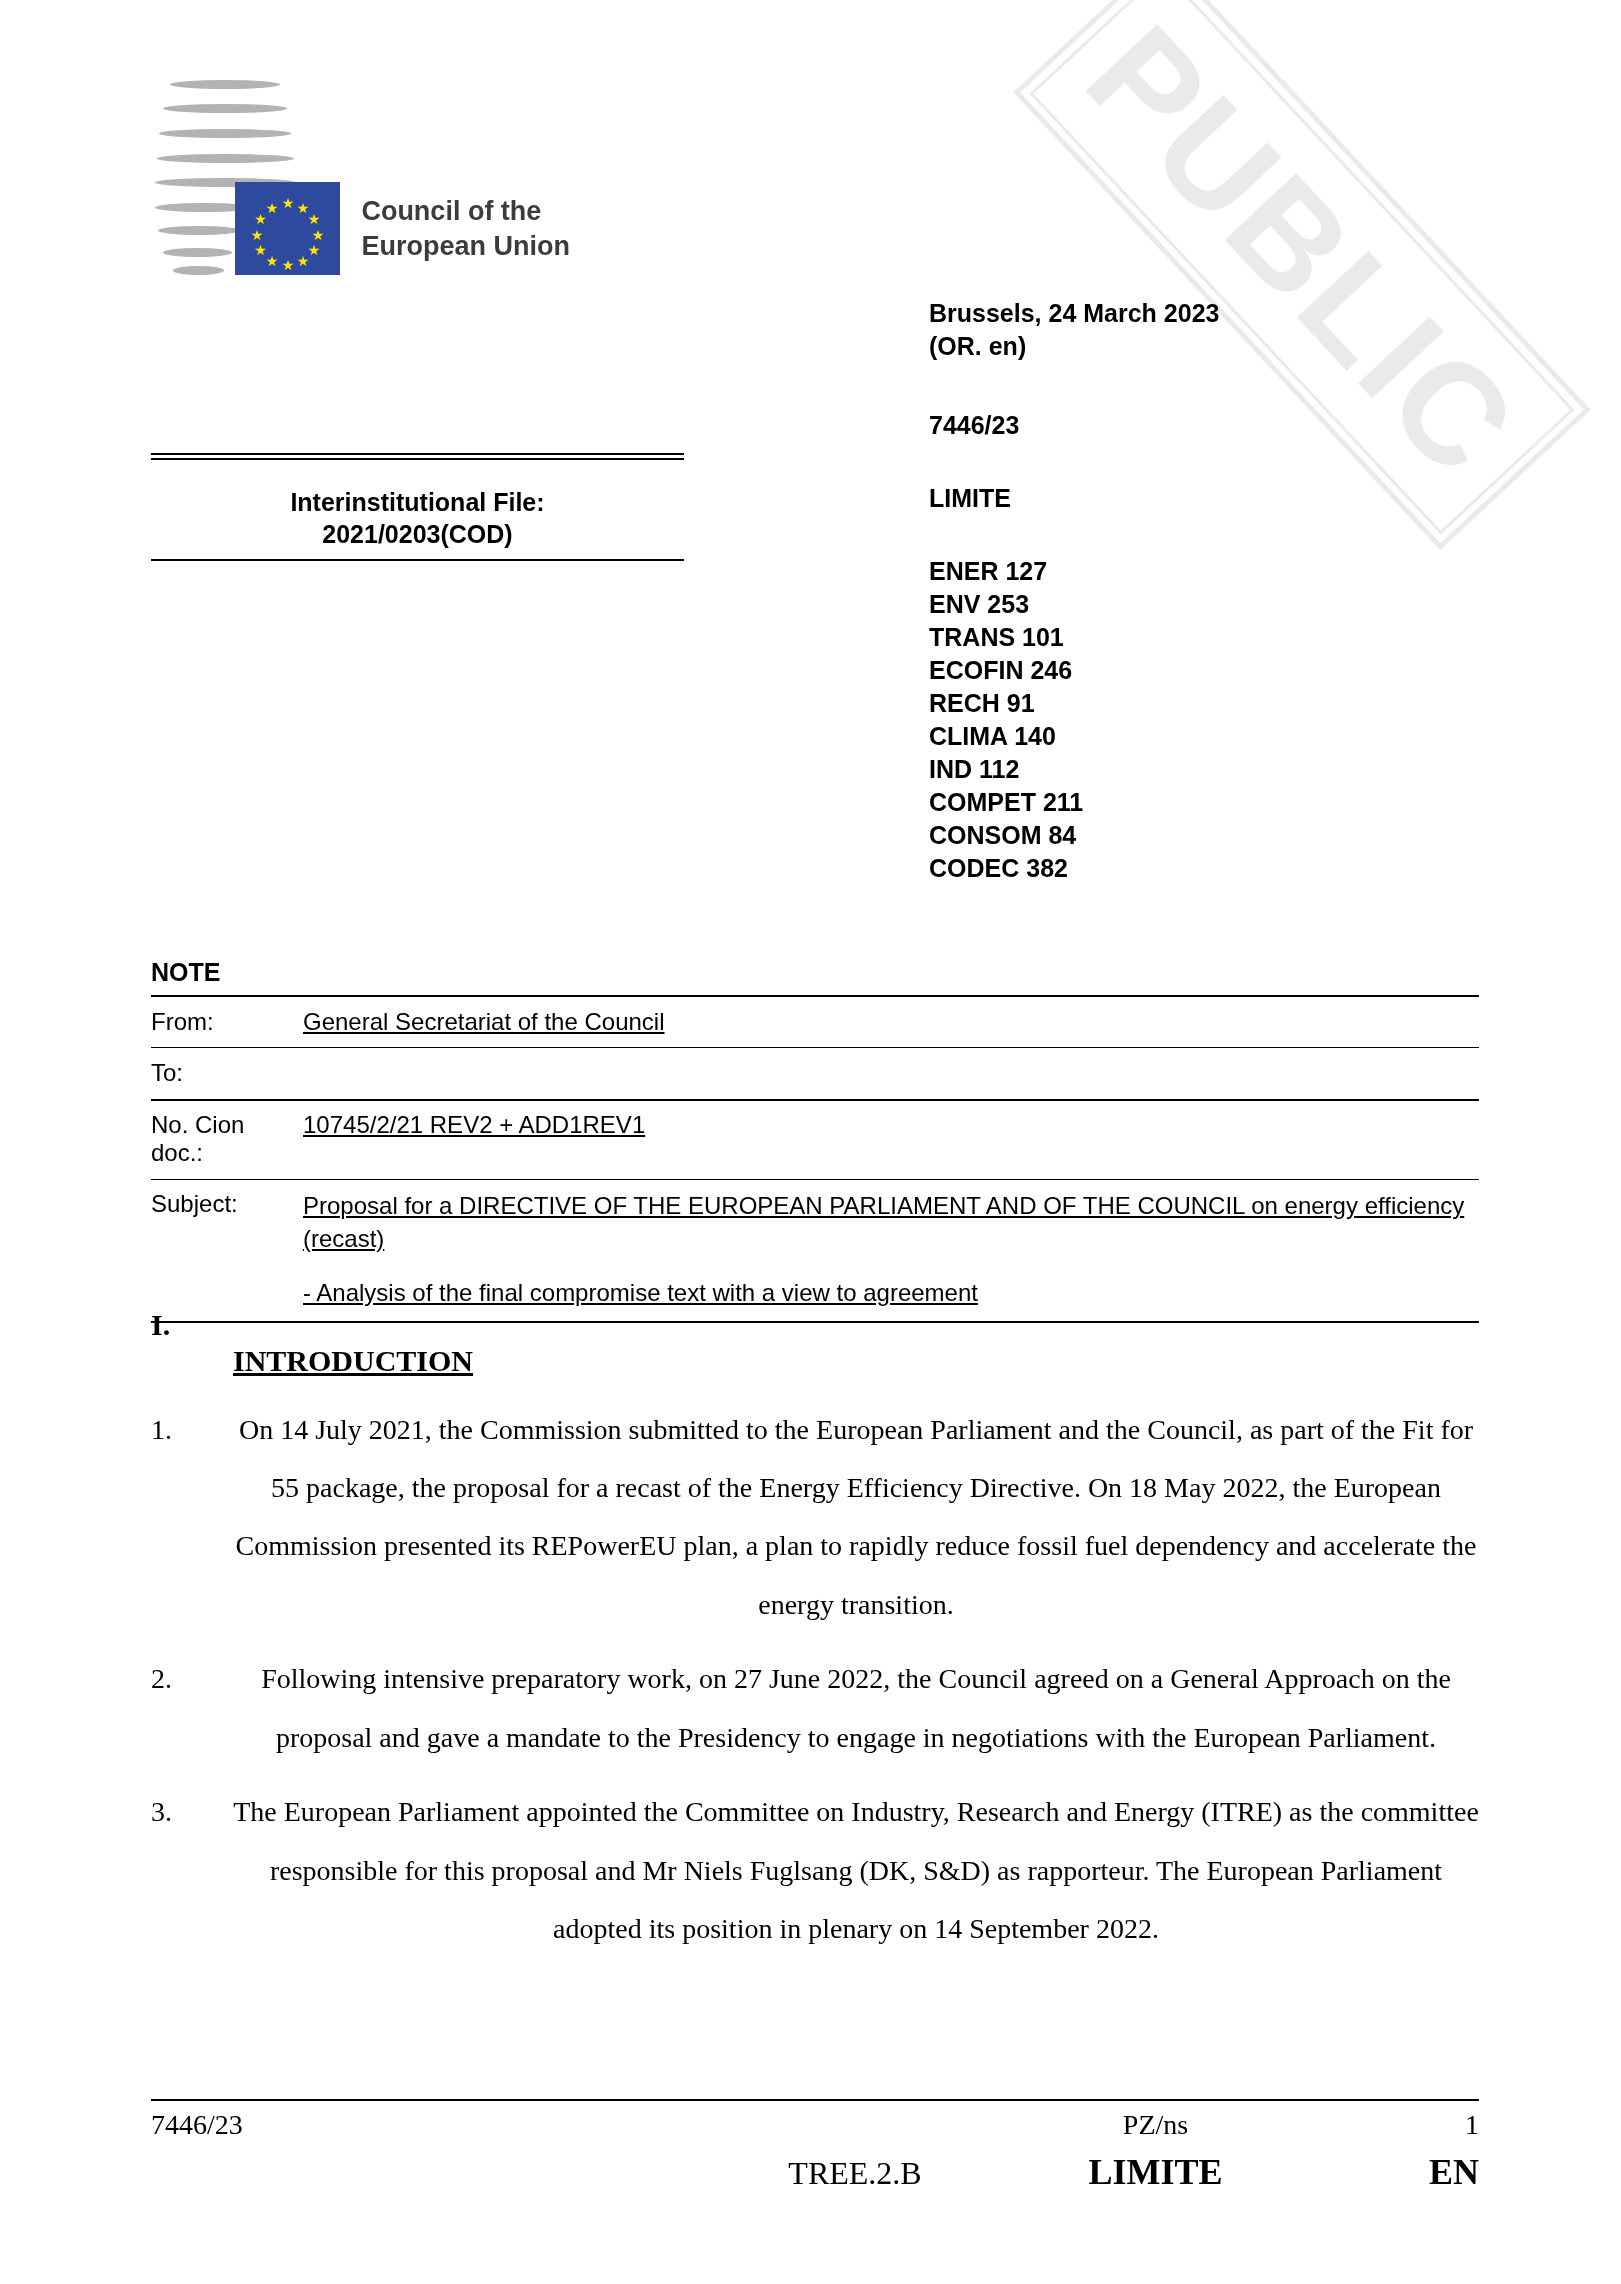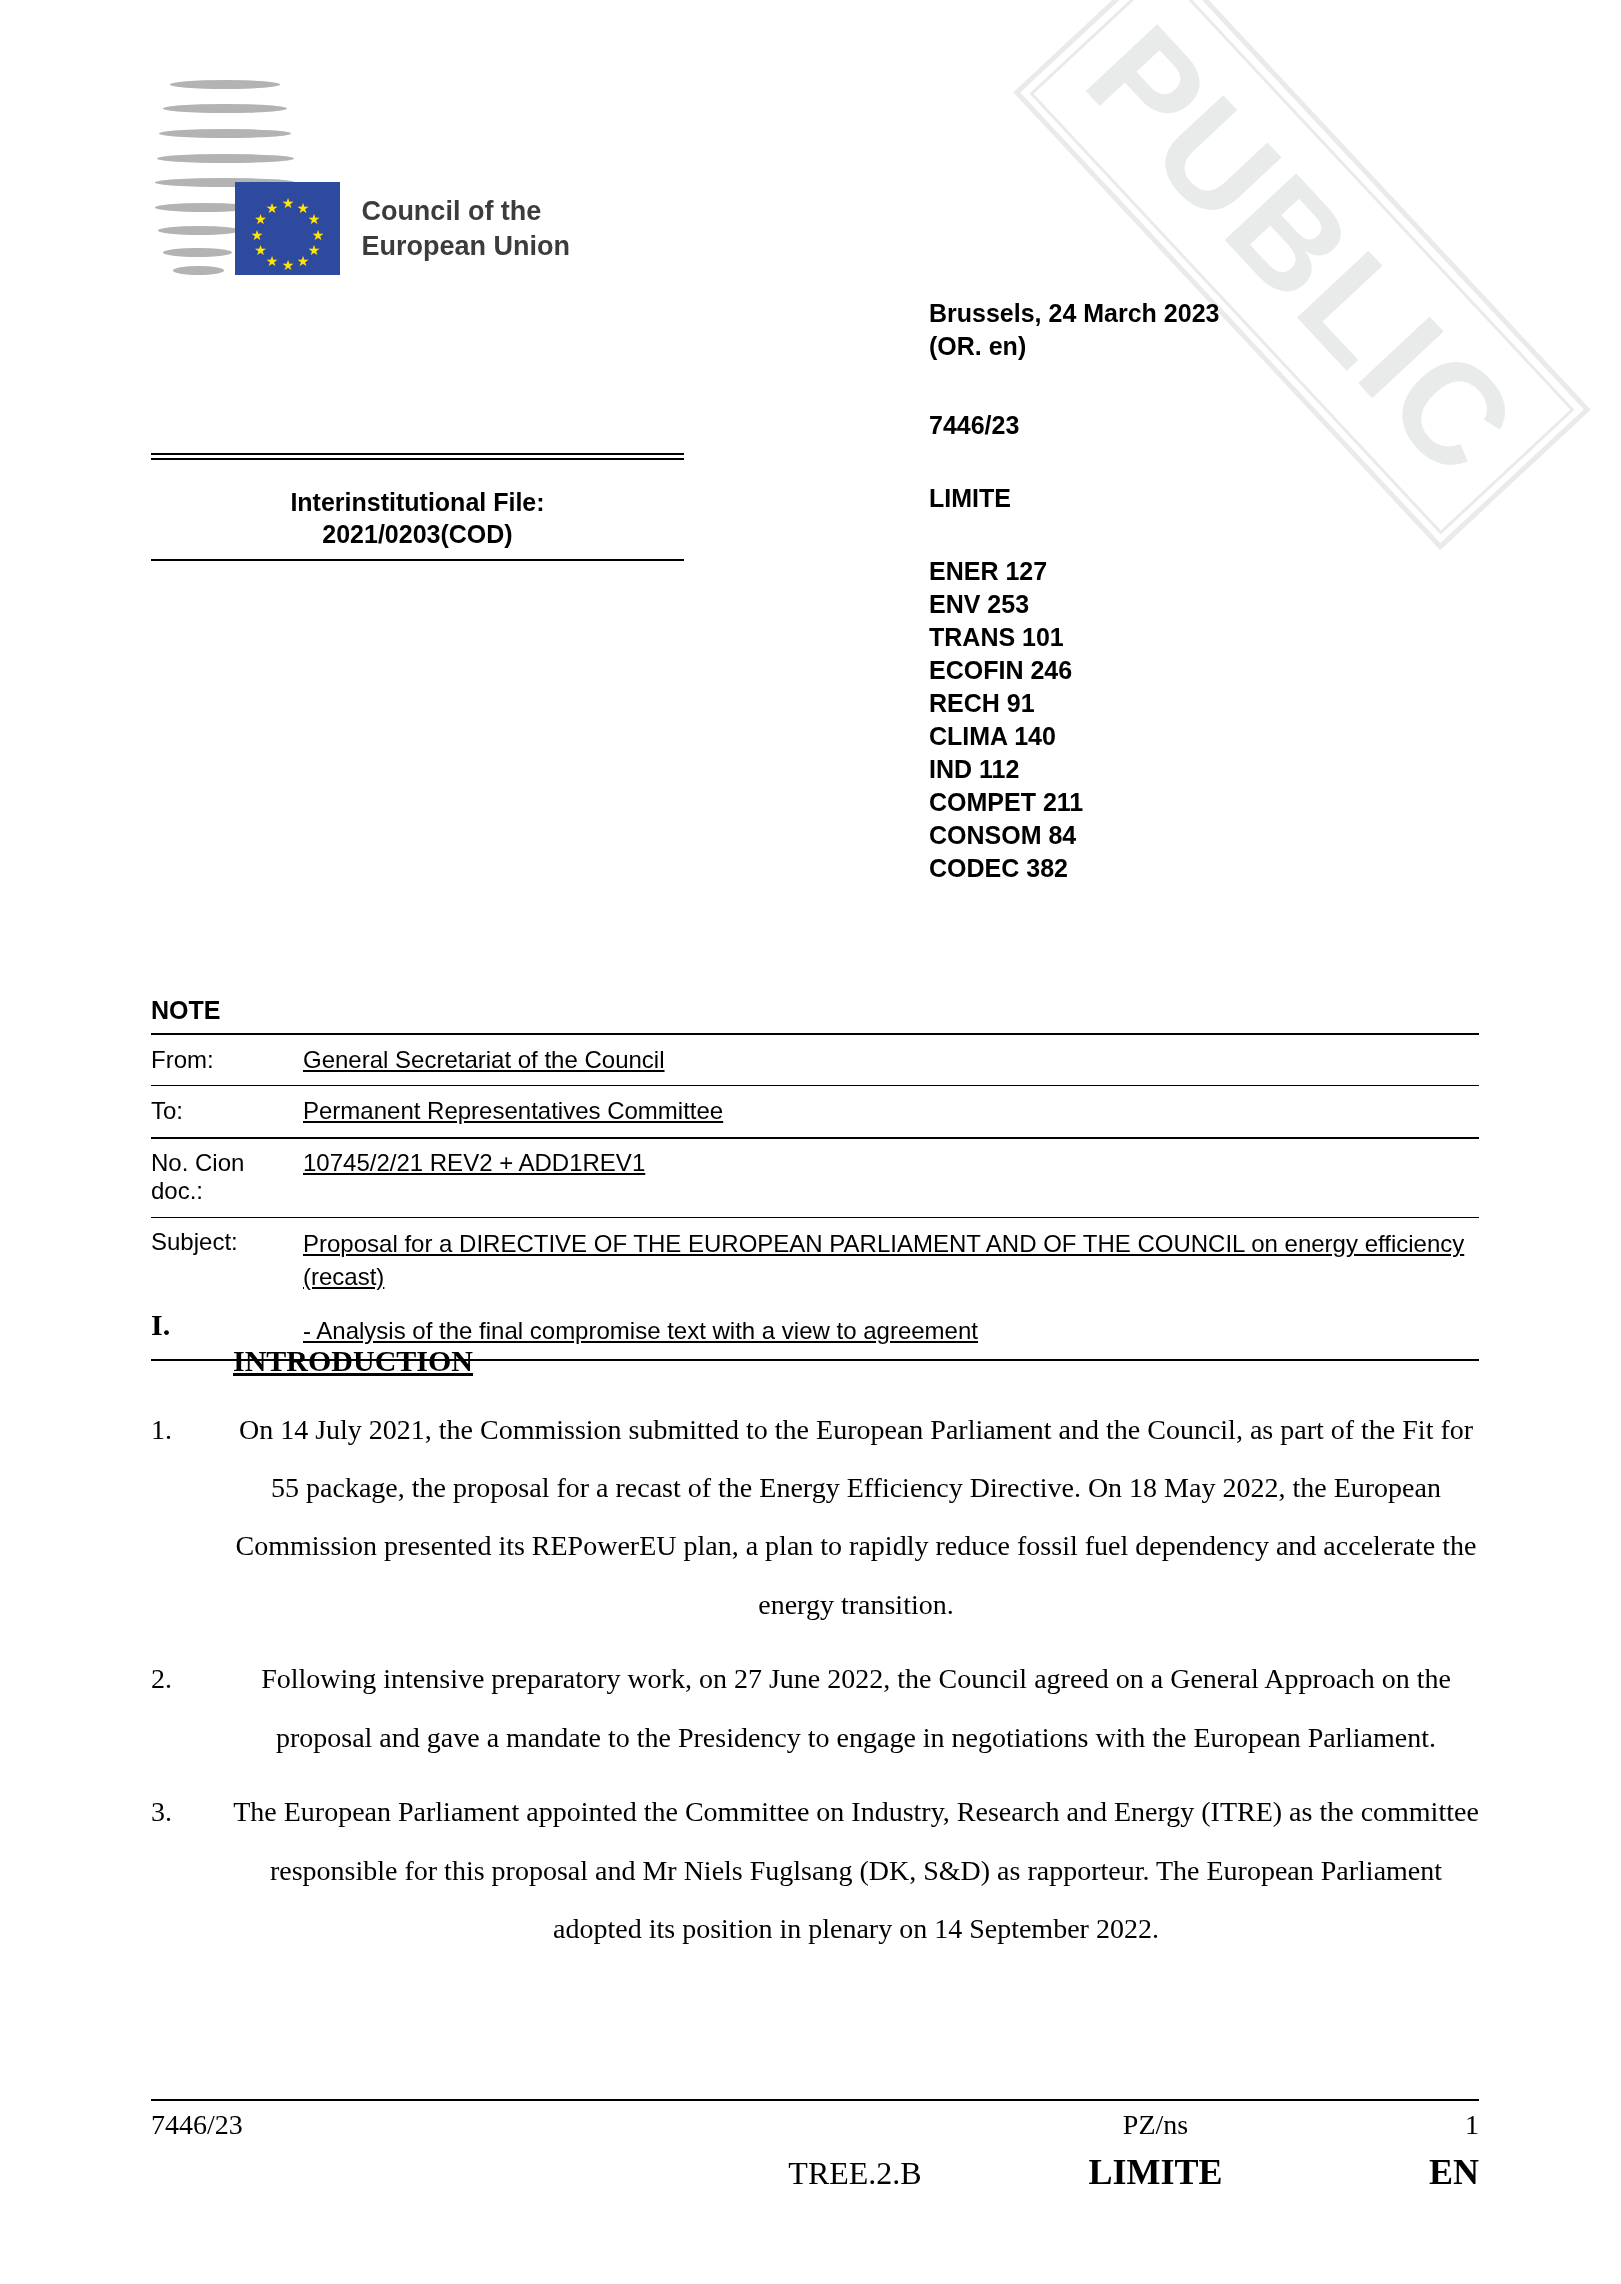--- a/index.html
+++ b/index.html
@@ -138,21 +138,21 @@
     border-bottom: 2.5px solid #000;
     height: 2.5px;
   }
   .iif .body { padding: 10px 0 8.2px; margin-top: 16px; }
   .iif .rule-single { border-top: 2.5px solid #000; }
 
   
   .note-table {
     position: absolute;
     left: 151px;
-    top: 996px;
+    top: 958px;
     width: 1328px;
     z-index: 2;
     font-family: "Liberation Sans", sans-serif;
     font-size: 24px;
   }
   .note-title {
     font-weight: bold;
     font-size: 25px;
     padding-bottom: 8.2px;
   }
@@ -318,21 +318,20 @@
     <div class="hr-thick"></div>
 
     <div class="row">
       <div class="lbl">From:</div>
       <div class="val">General Secretariat of the Council</div>
     </div>
     <div class="hr-thin"></div>
 
     <div class="row">
       <div class="lbl">To:</div>
-      <div class="val">Permanent Representatives Committee</div>
     </div>
     <div class="hr-thick"></div>
 
     <div class="row">
       <div class="lbl">No. Cion doc.:</div>
       <div class="val">10745/2/21 REV2 + ADD1REV1</div>
     </div>
     <div class="hr-thin"></div>
 
     <div class="row">

